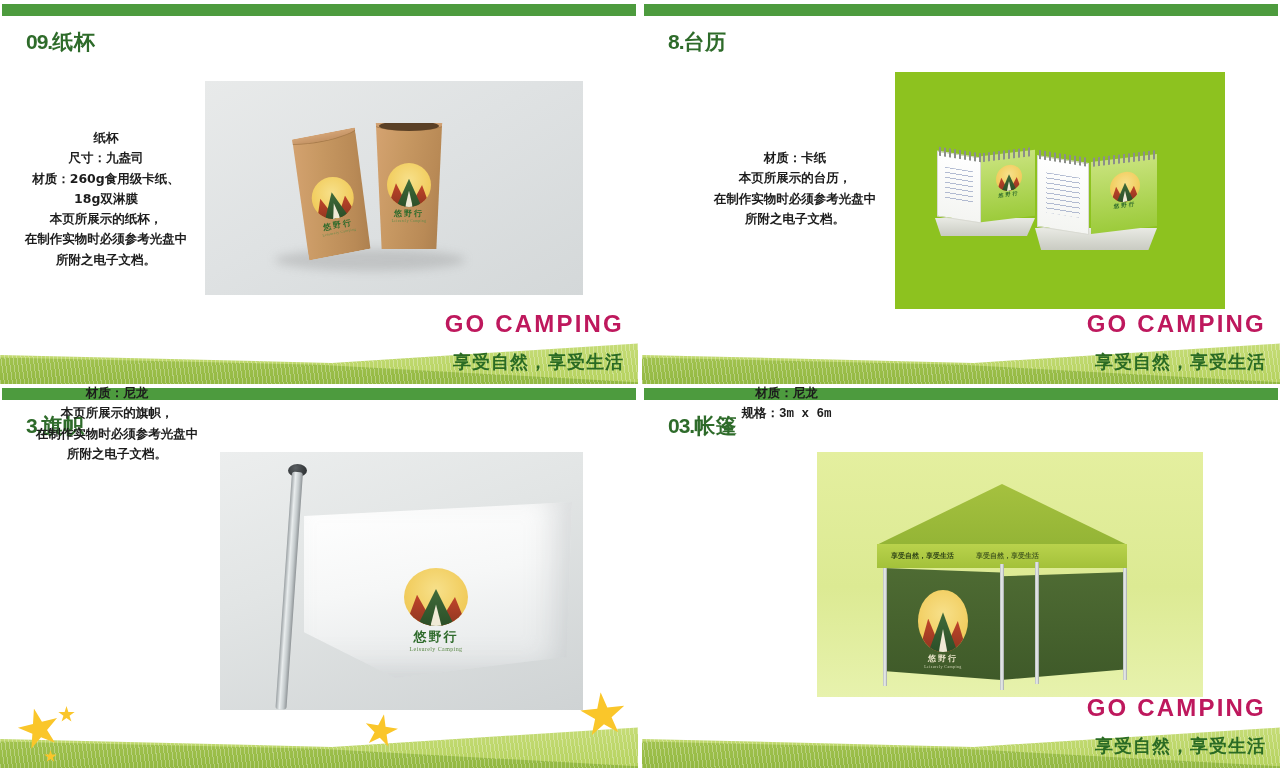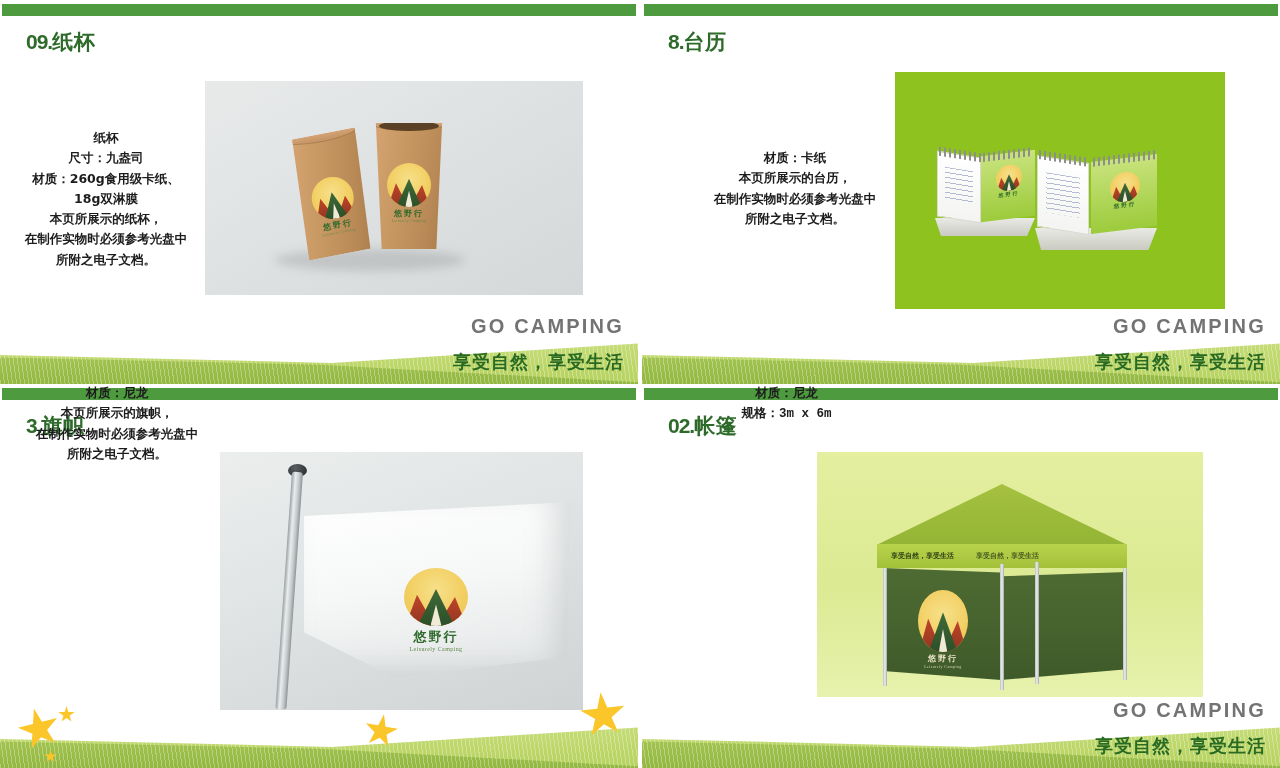--- a/index.html
+++ b/index.html
@@ -257,23 +257,23 @@
   }
   .grass .strokes {
     position: absolute; left: 0; right: 0; bottom: 0; height: 44px;
     background: repeating-linear-gradient(82deg, rgba(255,255,255,.30) 0 1px, rgba(255,255,255,0) 1px 4px);
     clip-path: polygon(0 34%, 52% 52%, 100% 8%, 100% 100%, 0 100%);
   }
 
   
   .gocamping {
     position: absolute; right: 14px; bottom: 46px;
-    font-size: 20px; font-weight: 700;
+    font-size: 24px; font-weight: 700;
     letter-spacing: 2.2px;
-    color: #737373;
+    color: #be185d;
     font-family: "Liberation Sans", sans-serif;
   }
   .slogan-cn {
     position: absolute; right: 14px; bottom: 10px;
     font-size: 18px; font-weight: 700;
     letter-spacing: 1px;
     color: #2a6b24;
     font-family: "DejaVu Sans", sans-serif;
   }
 
@@ -453,21 +453,21 @@
     <div class="star" style="left:58px;  bottom:45px; width:17px; height:17px;"></div>
     <div class="star" style="left:44px;  bottom:5px;  width:13px; height:13px;"></div>
     <div class="star" style="left:364px; bottom:20px; width:34px; height:34px; transform:rotate(10deg);"></div>
     <div class="star" style="left:580px; bottom:30px; width:46px; height:46px; transform:rotate(-6deg);"></div>
   </section>
 
   <section class="slide br">
     <div class="topbar"></div>
 
     <h1 class="heading">
-      <span class="num">02.</span><span>帐篷</span>
+      <span class="num">03.</span><span>帐篷</span>
     </h1>
 
     <div class="spec">材质：尼龙
 规格：3m x 6m</div>
 
     <figure class="photo tent" style="left:175px; top:68px;">
       <div class="canopy"></div>
       <div class="valance">
         <span class="val-left">享受自然，享受生活</span>
         <span class="val-right">享受自然，享受生活</span>

